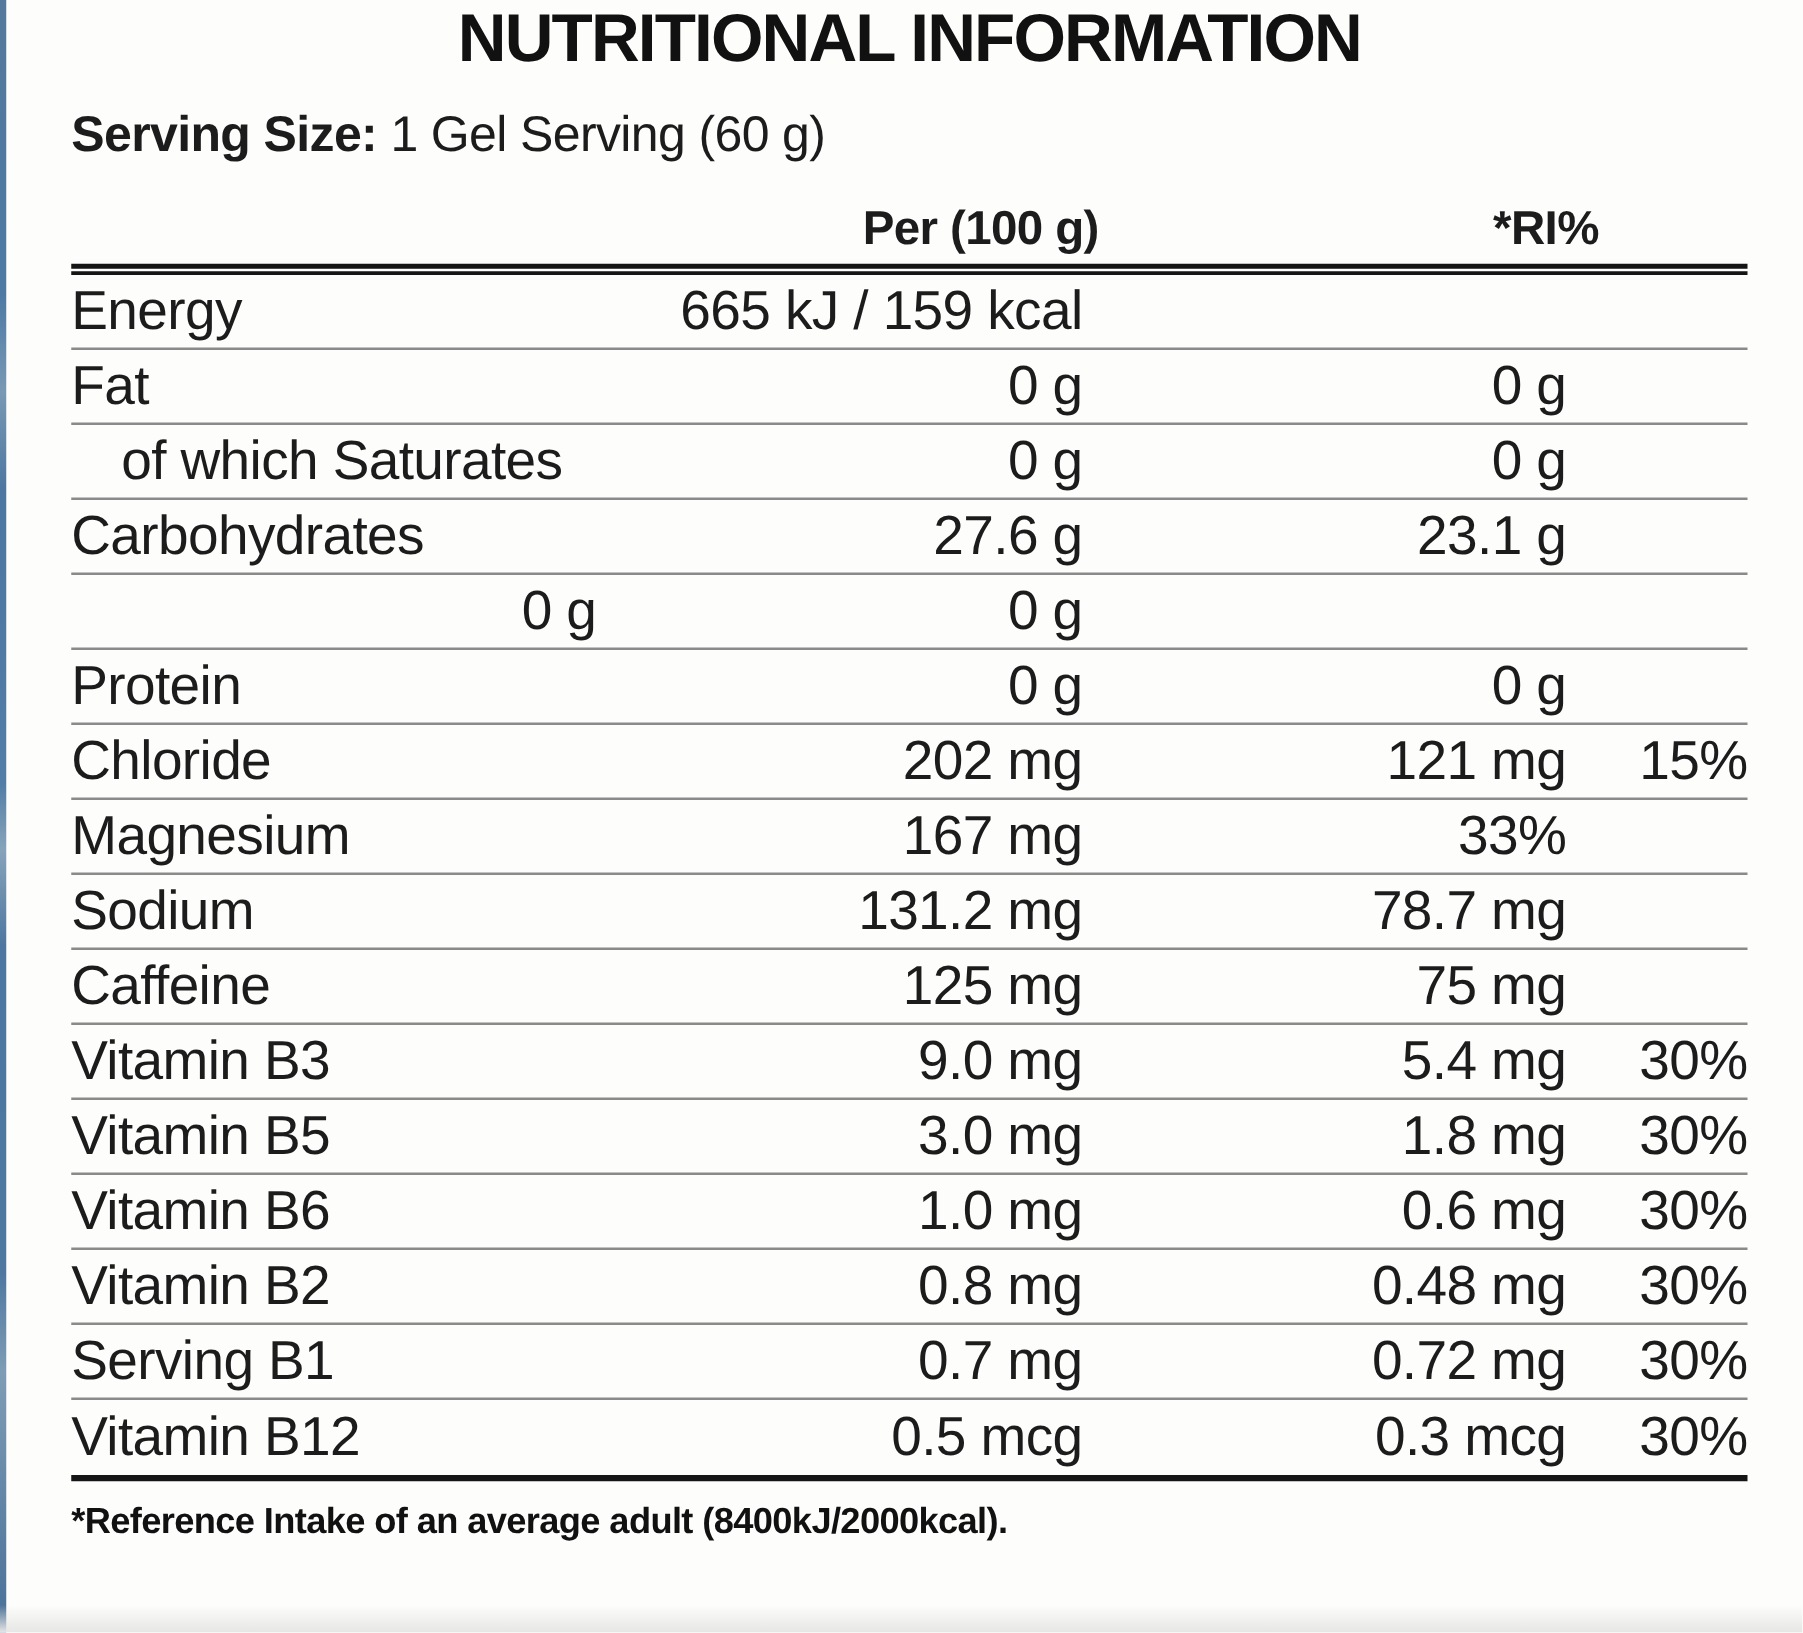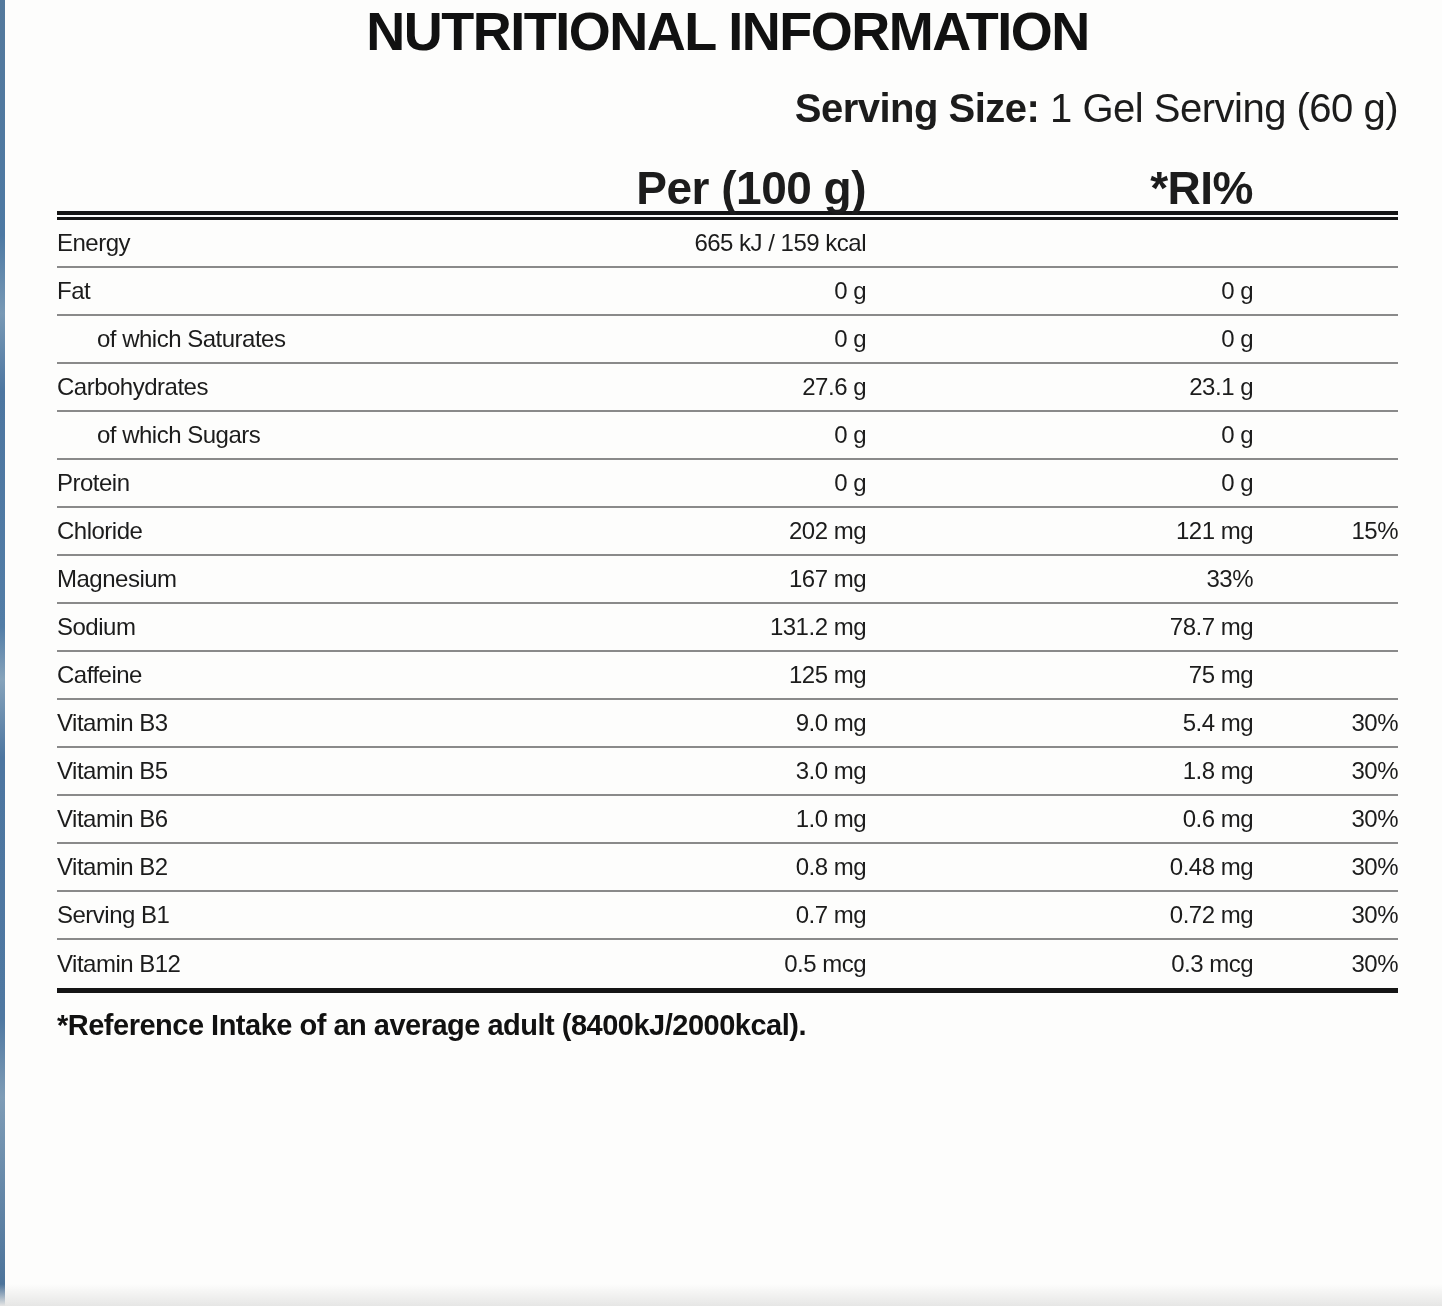--- a/index.html
+++ b/index.html
@@ -40,52 +40,53 @@
     text-align: center;
     font-size: 54px;
     font-weight: bold;
     letter-spacing: -1.5px;
     color: #111;
     white-space: nowrap;
   }
 
   .subtitle {
     margin-top: 24px;
-    text-align: right;
+    text-align: left;
     font-size: 40px;
     letter-spacing: -0.5px;
     white-space: nowrap;
   }
   .subtitle .bold { font-weight: bold; }
 
   .grid-row {
     display: grid;
     grid-template-columns: 420px 389px 387px 145px;
     align-items: center;
   }
 
   .header-row {
     margin-top: 30px;
     height: 44px;
     align-items: end;
     font-weight: bold;
-    font-size: 46px;
-    letter-spacing: -0.5px;
+    font-size: 38px;
+    letter-spacing: -0.5px;
+    gap: 13px;
   }
 
   .header-rule {
     margin-top: 6px;
     height: 9px;
     border-top: 4px solid var(--rule);
     border-bottom: 3px solid var(--rule);
   }
 
   .row {
-    height: 48px;
-    font-size: 24px;
+    height: 60px;
+    font-size: 44px;
     letter-spacing: -0.5px;
     border-bottom: 2px solid var(--separator);
   }
   .row:last-child { border-bottom: none; }
 
   .bottom-rule { height: 5px; background: var(--rule); }
 
   .c.label { text-align: left; }
   .c.num   { text-align: right; }
   .c.indent { padding-left: 40px; }
@@ -134,21 +135,20 @@
             <div class="c num">0 g</div>
             <div class="c num"></div>
           </div>
           <div class="grid-row row">
             <div class="c label">Carbohydrates</div>
             <div class="c num">27.6 g</div>
             <div class="c num">23.1 g</div>
             <div class="c num"></div>
           </div>
           <div class="grid-row row">
-            <div class="c label indent">of which Sugars</div>
             <div class="c num">0 g</div>
             <div class="c num">0 g</div>
             <div class="c num"></div>
           </div>
           <div class="grid-row row">
             <div class="c label">Protein</div>
             <div class="c num">0 g</div>
             <div class="c num">0 g</div>
             <div class="c num"></div>
           </div>

